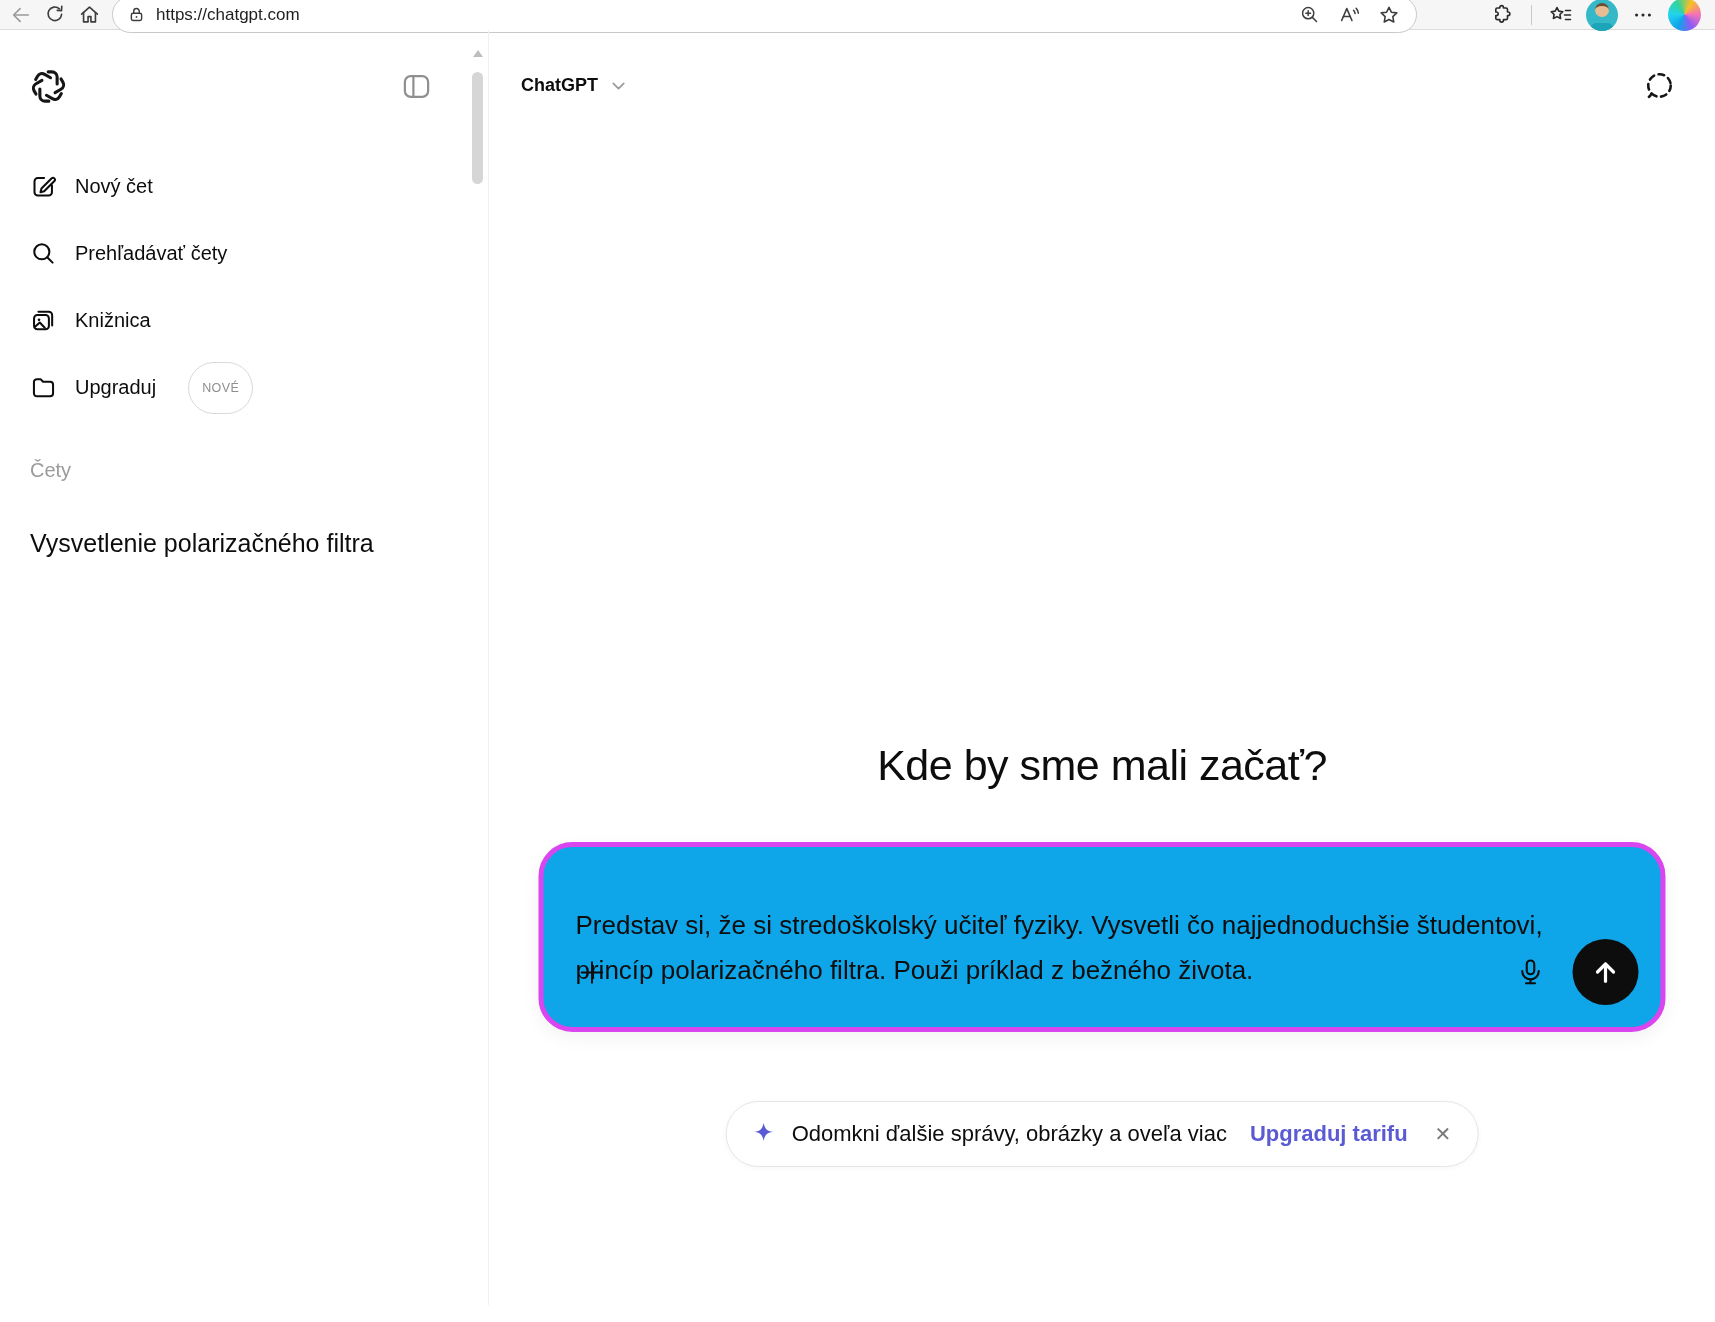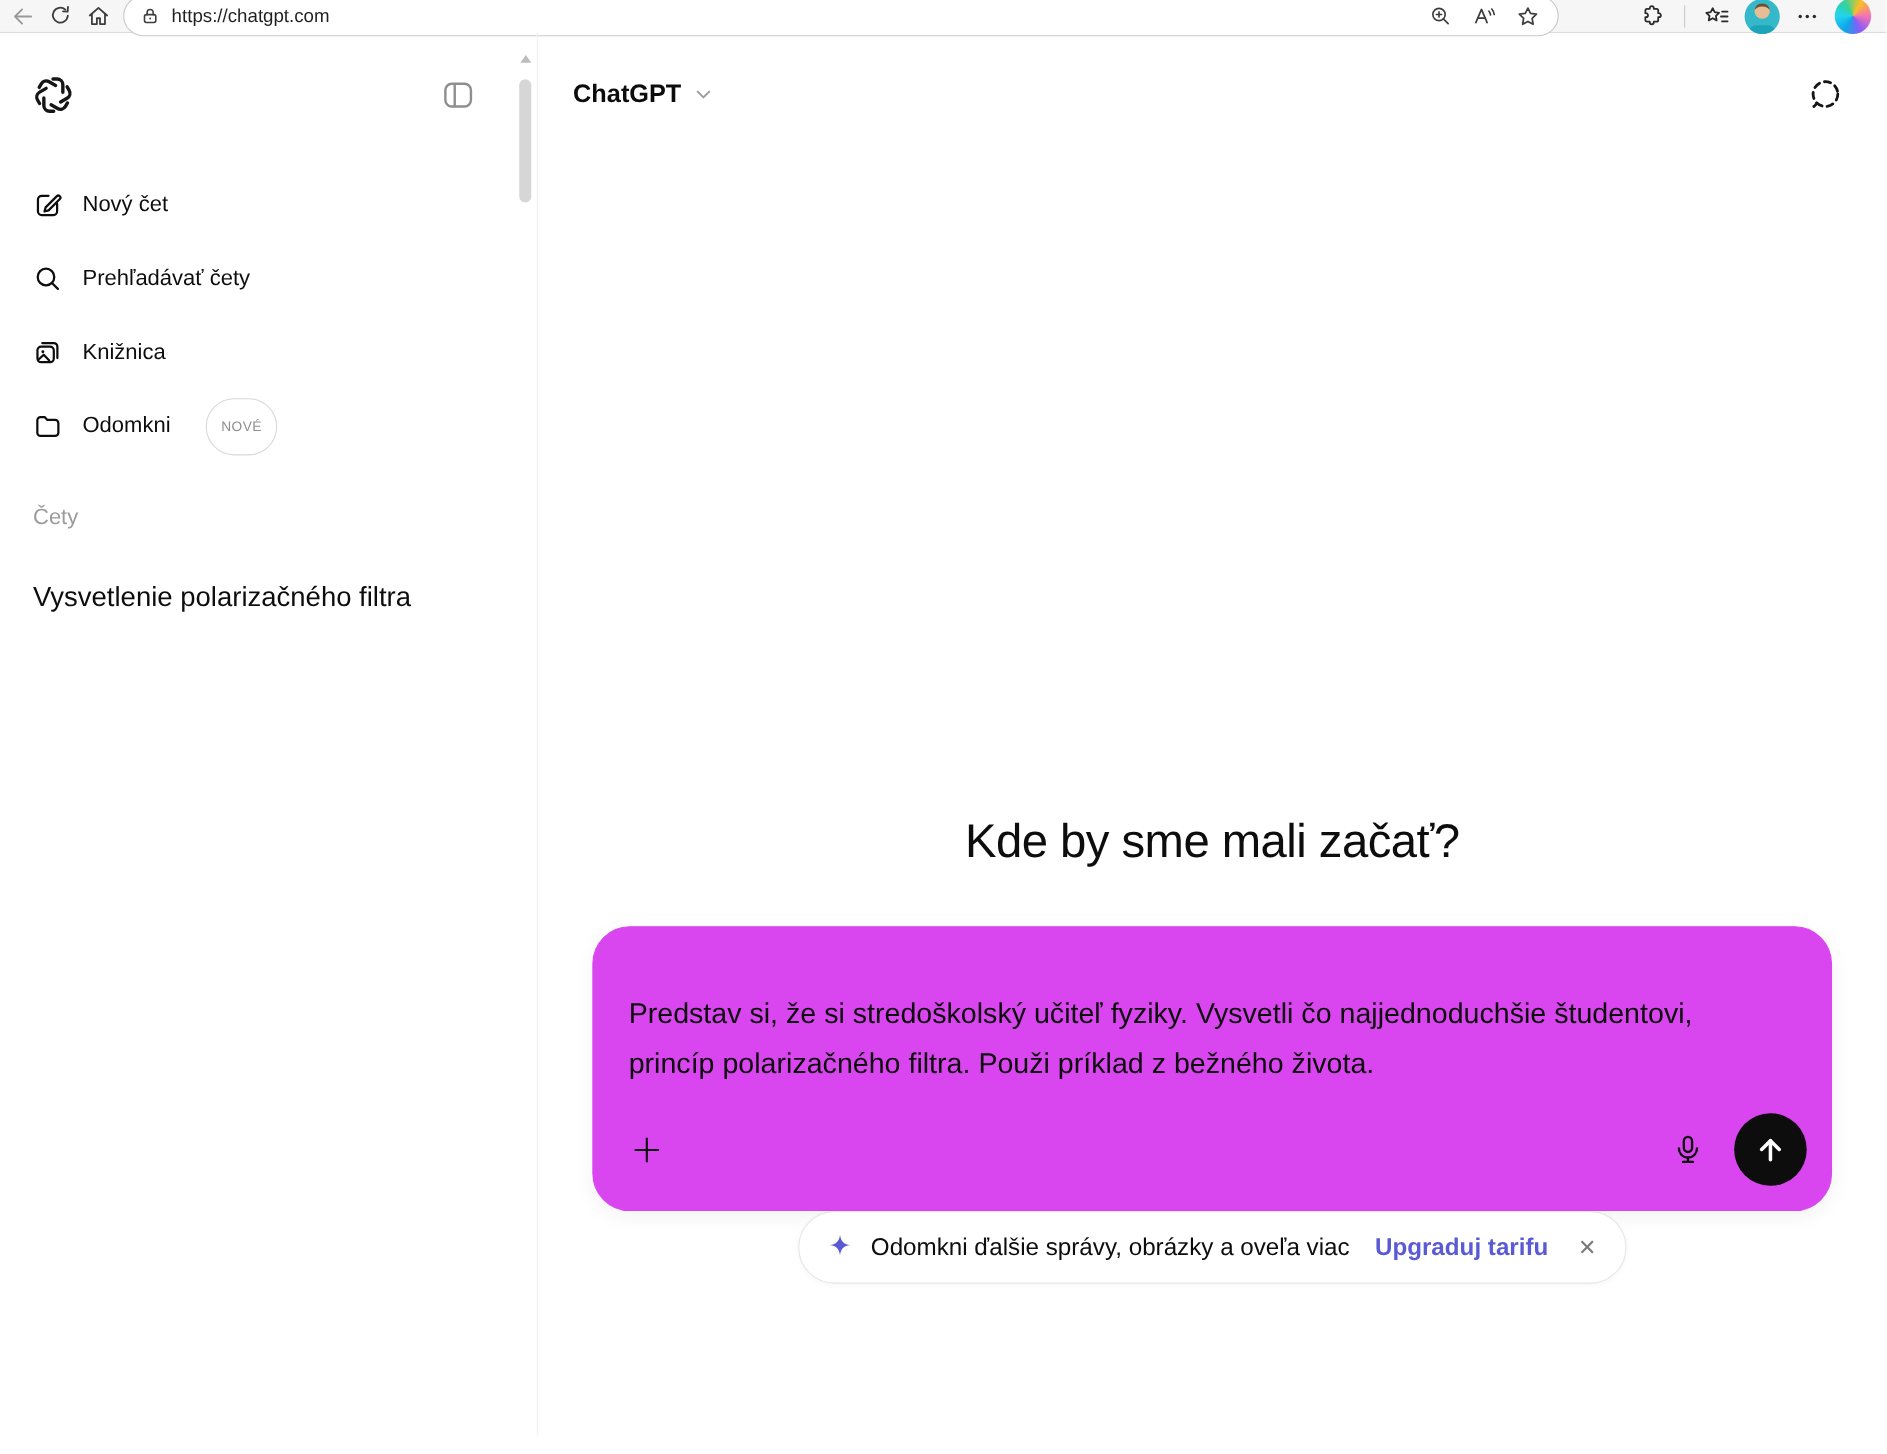--- a/index.html
+++ b/index.html
@@ -50,29 +50,29 @@
   .sb-caret { position:absolute; top:20px; left:5px; width:0; height:0;
               border-left:5px solid transparent; border-right:5px solid transparent;
               border-bottom:7px solid #bdbdbd; }
   .sb-thumb { position:absolute; top:42px; left:4px; width:11px; height:112px;
               background:#d6d6d6; border-radius:6px; }
 
   
   .main { flex:1; position:relative; }
   .chat-header { position:absolute; top:0; left:0; right:0; display:flex; align-items:center;
                  padding:40px 40px 0 32px; }
-  .model-title { display:flex; align-items:center; gap:10px; font-size:23px; font-weight:600;
+  .model-title { display:flex; align-items:center; gap:10px; font-size:18px; font-weight:600;
                  color:#0d0d0d; cursor:pointer;justify-content:space-between; }
   .temp-chat-btn { margin-left:auto; cursor:pointer; display:flex; }
 
   .heading { position:absolute; top:707px; left:0; right:0; text-align:center;
              font-size:43px; line-height:56px; font-weight:400; letter-spacing:-.5px; }
 
   .composer { position:absolute; top:812px; left:50%; transform:translateX(-50%);
-              width:1127px; height:259px; background:#d946ef; border:1px solid #d946ef;
+              width:1127px; height:190px; background:#0ea5e9; border:5px solid #d946ef;
               border-radius:34px; box-shadow:0 6px 18px rgba(0,0,0,.05);
               padding:56px 30px 24px 32px; }
   .composer-text { font-size:26px; line-height:45px; color:#0d0d0d; max-width:1020px; }
   .composer-row { position:absolute; left:26px; right:22px; bottom:22px;
                   display:flex; align-items:center; }
   .icon-btn { display:flex; align-items:center; justify-content:center; width:44px; height:44px;
               border-radius:50%; cursor:pointer; }
   .right-controls { margin-left:auto; display:flex; align-items:center; gap:20px; }
   .send-btn { width:66px; height:66px; border-radius:50%; background:#0d0d0d;
               display:flex; align-items:center; justify-content:center; cursor:pointer; }
@@ -212,21 +212,21 @@
             <rect x="3.6" y="7.2" width="13.2" height="12.6" rx="3"></rect>
             <circle cx="8" cy="11.4" r="1.2" fill="#0d0d0d" stroke="none"></circle>
             <path d="M4.5 17.6l4.2-3.8 4.4 4.6"></path>
           </svg>
         <span class="nav-label">Knižnica</span>
       </div>
       <div class="nav-item">
         <svg width="27" height="27" viewBox="0 0 24 24" fill="none" stroke="#0d0d0d" stroke-width="1.8" stroke-linejoin="round">
             <path d="M3.5 7.2a2.6 2.6 0 0 1 2.6-2.6h3.3l2.2 2.3h6.3a2.6 2.6 0 0 1 2.6 2.6v7.7a2.6 2.6 0 0 1-2.6 2.6H6.1a2.6 2.6 0 0 1-2.6-2.6z"></path>
           </svg>
-        <span class="nav-label">Odomkni</span>
+        <span class="nav-label">Upgraduj</span>
         <span class="badge">NOVÉ</span>
       </div>
     </nav>
 
     <div class="section-label">Čety</div>
     <div class="chat-item">Vysvetlenie polarizačného filtra</div>
 
     <div class="sb-scroll">
       <div class="sb-caret"></div>
       <div class="sb-thumb"></div>

